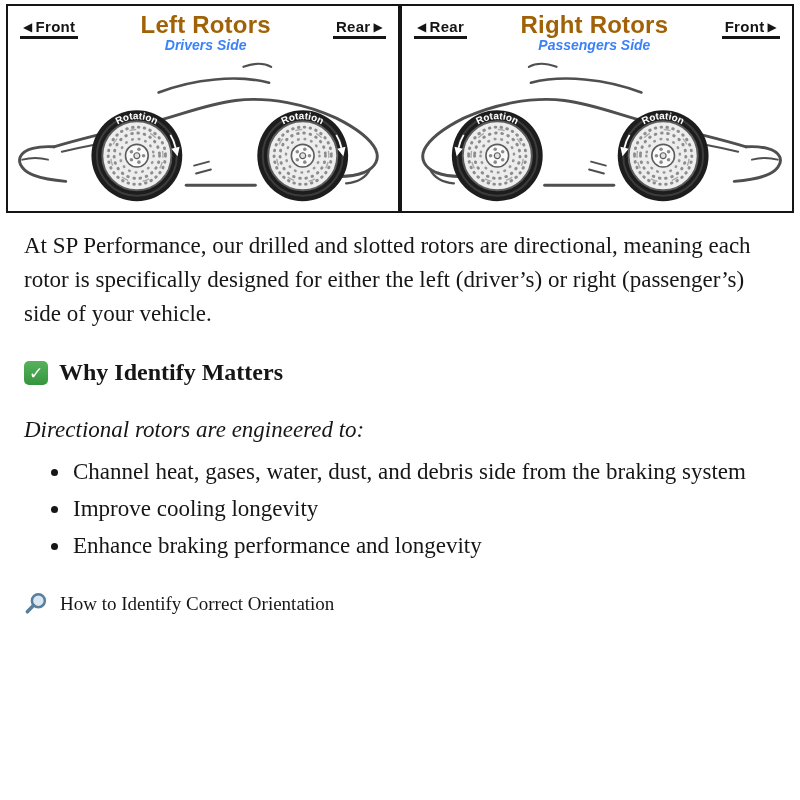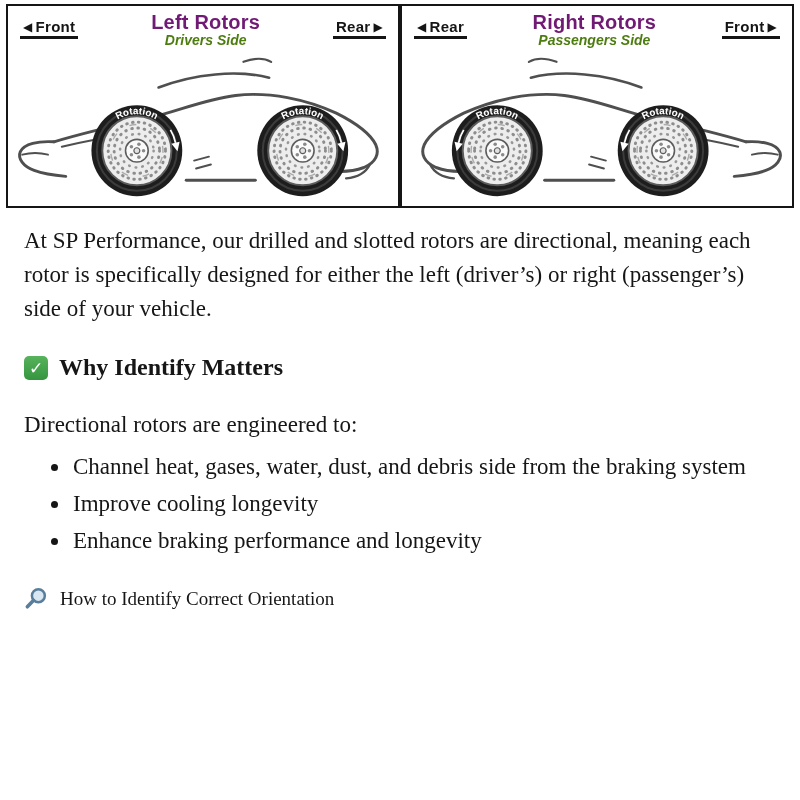--- a/index.html
+++ b/index.html
@@ -34,22 +34,22 @@
     font-weight: bold;
     font-size: 15px;
     letter-spacing: .3px;
     border-bottom: 3px solid #151515;
     padding: 0 3px 1px 3px;
     margin-top: 5px;
     color: #151515;
   }
   .dir .arrow { font-size: 12px; font-family: "DejaVu Sans", sans-serif; line-height: 1; }
   .title-block { flex: 1 1 auto; text-align: center; margin-top: -2px; }
-  .panel-title { font-size: 20px; font-weight: bold; color: #701a75; letter-spacing: .2px; }
-  .panel-sub { font-size: 14px; font-weight: bold; font-style: italic; margin-top: -2px; color: #4d7c0f; }
+  .panel-title { font-size: 24px; font-weight: bold; color: #a16207; letter-spacing: .2px; }
+  .panel-sub { font-size: 14px; font-weight: bold; font-style: italic; margin-top: -2px; color: #3b82f6; }
   .car-art { display: block; width: 100%; height: 156px; margin-top: 2px; }
 
   
   .content { padding: 16px 28px 0 24px; font-size: 23px; line-height: 1.47; color: #161616; }
   .intro { max-width: 742px; }
   .sec-heading {
     display: flex;
     align-items: center;
     gap: 11px;
     margin-top: 25px;
@@ -63,21 +63,21 @@
     color: #fff;
     display: inline-flex;
     align-items: center;
     justify-content: center;
     font-family: "DejaVu Sans", sans-serif;
     font-size: 17px;
     font-weight: bold;
     flex: 0 0 auto;
   }
   .mag-icon { flex: 0 0 auto; display: inline-flex; }
-  .lead { margin-top: 22px; }
+  .lead { margin-top: 22px; font-style: italic; }
   ul.bullets { margin: 9px 0 0 0; padding-left: 47px; max-width: 742px; }
   ul.bullets li { margin: 3px 0; padding-left: 2px; }
 </style>
 </head>
 <body>
 
 <div class="page">
 
   <div class="diagram">
 

